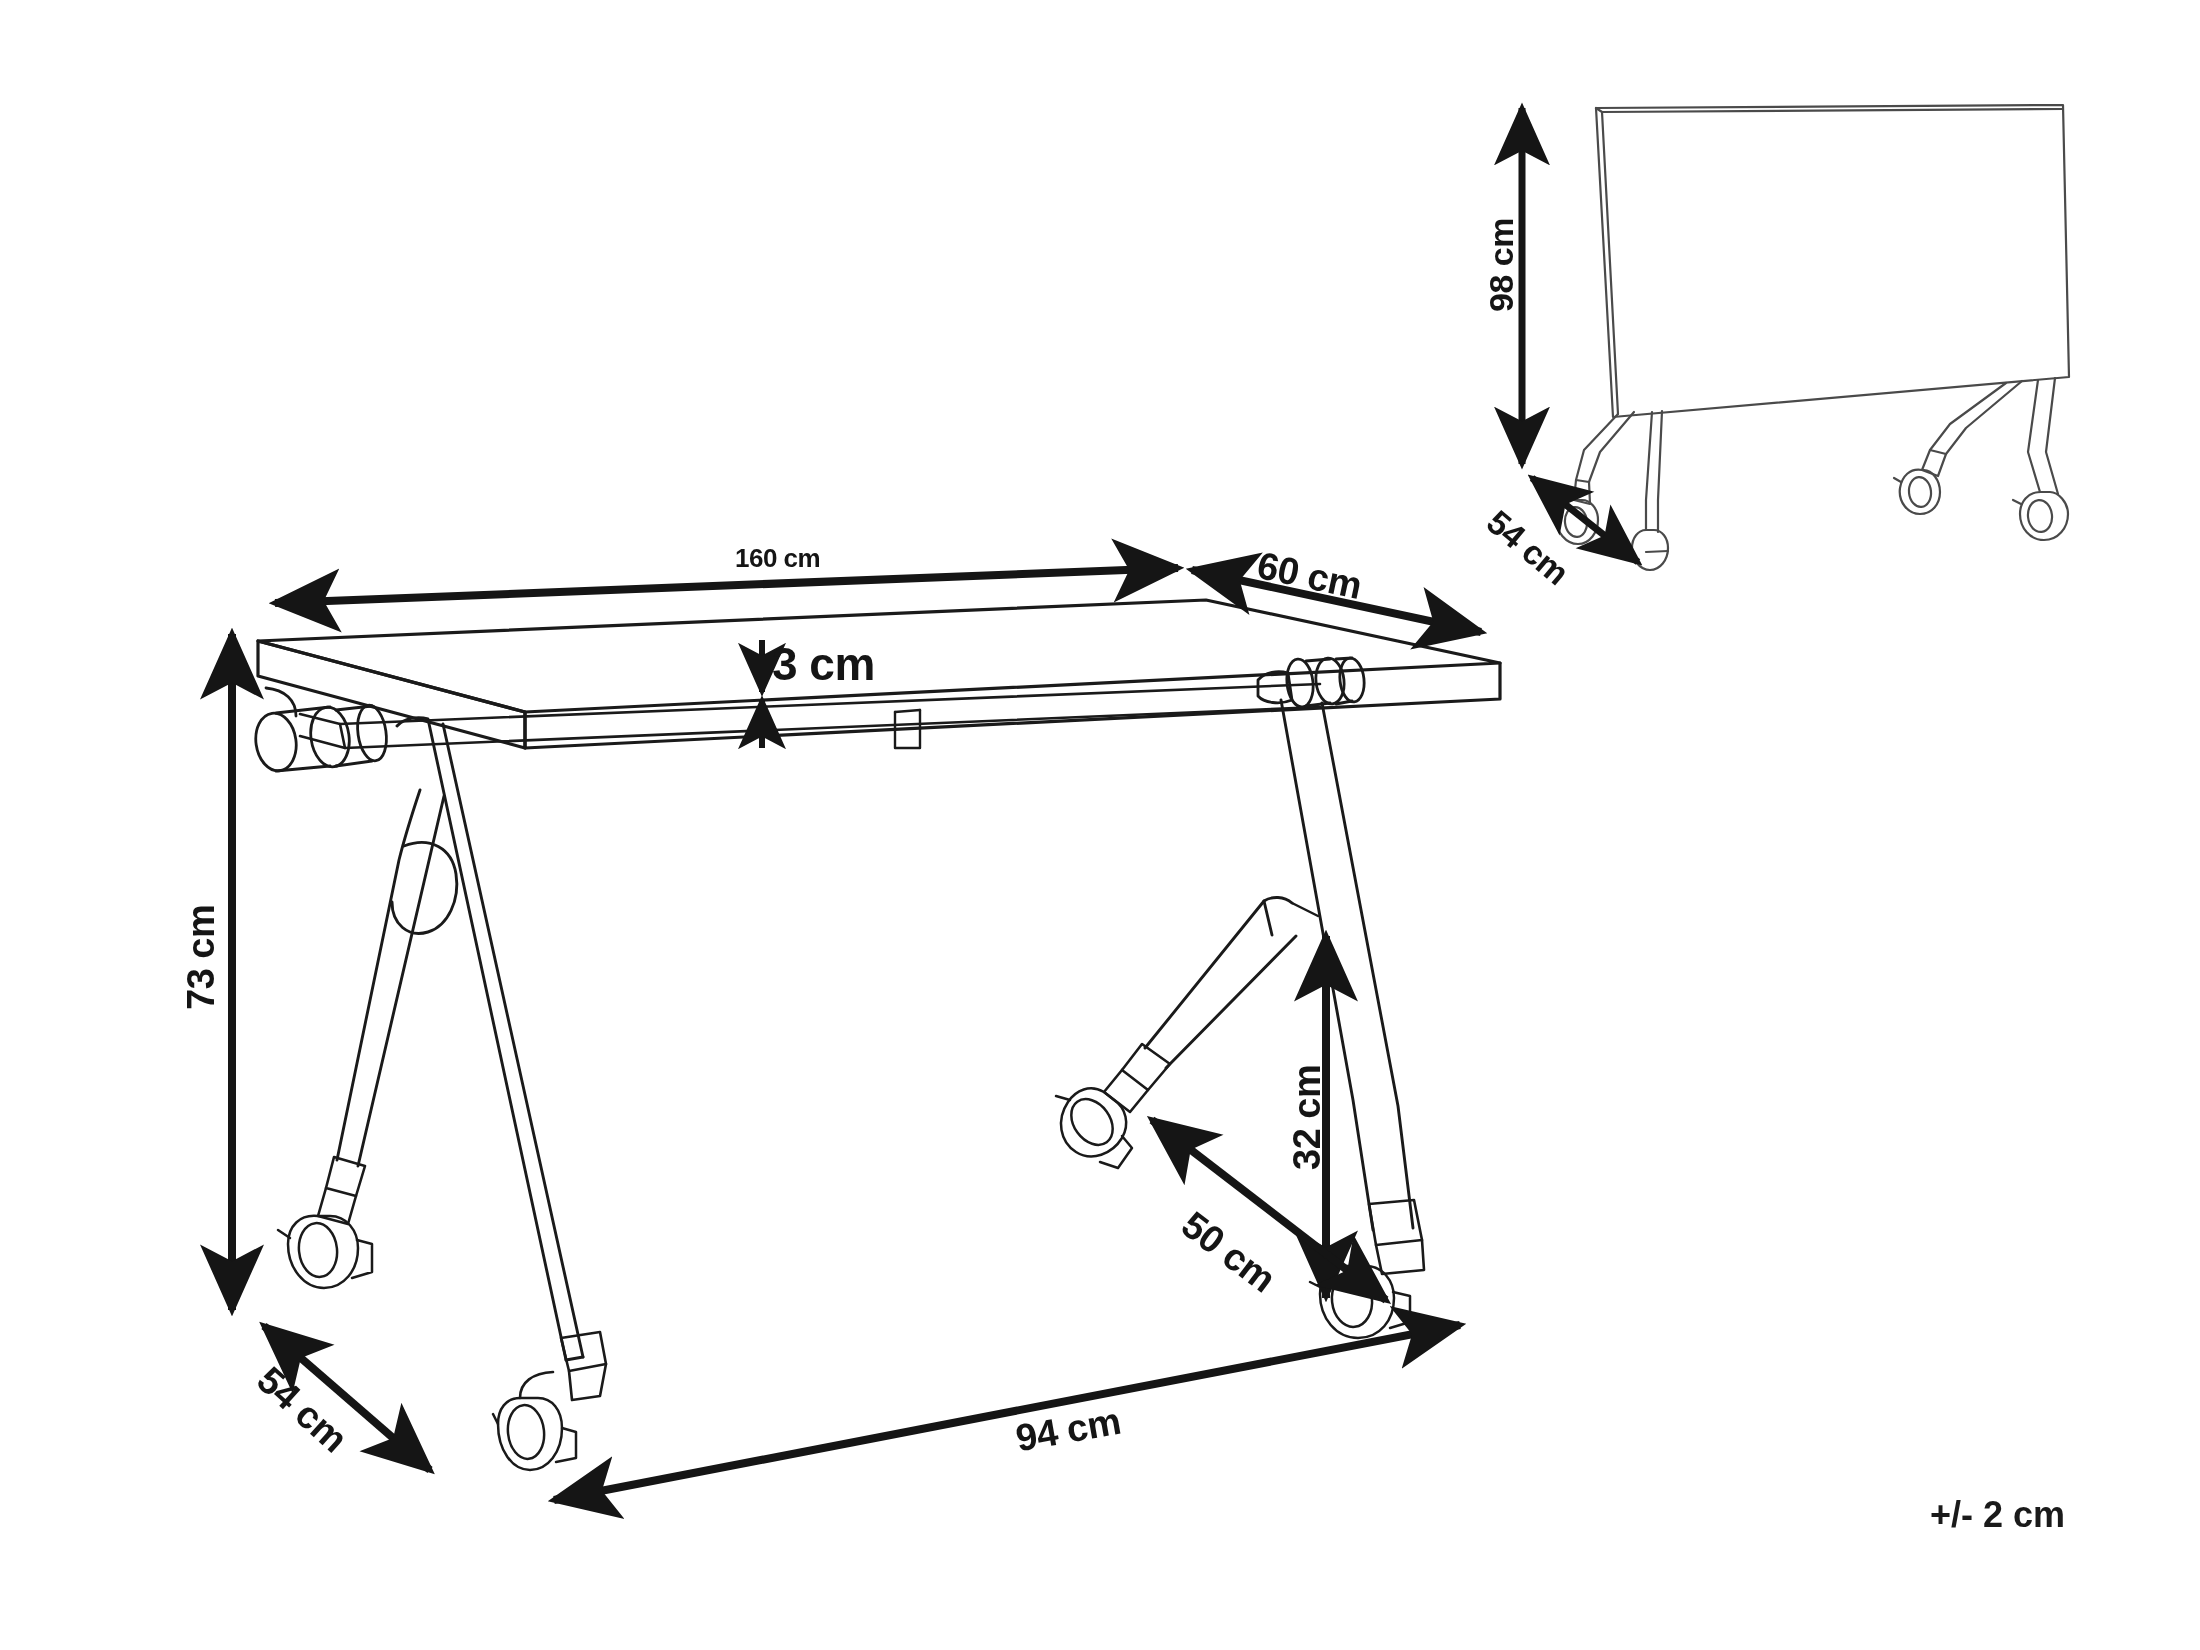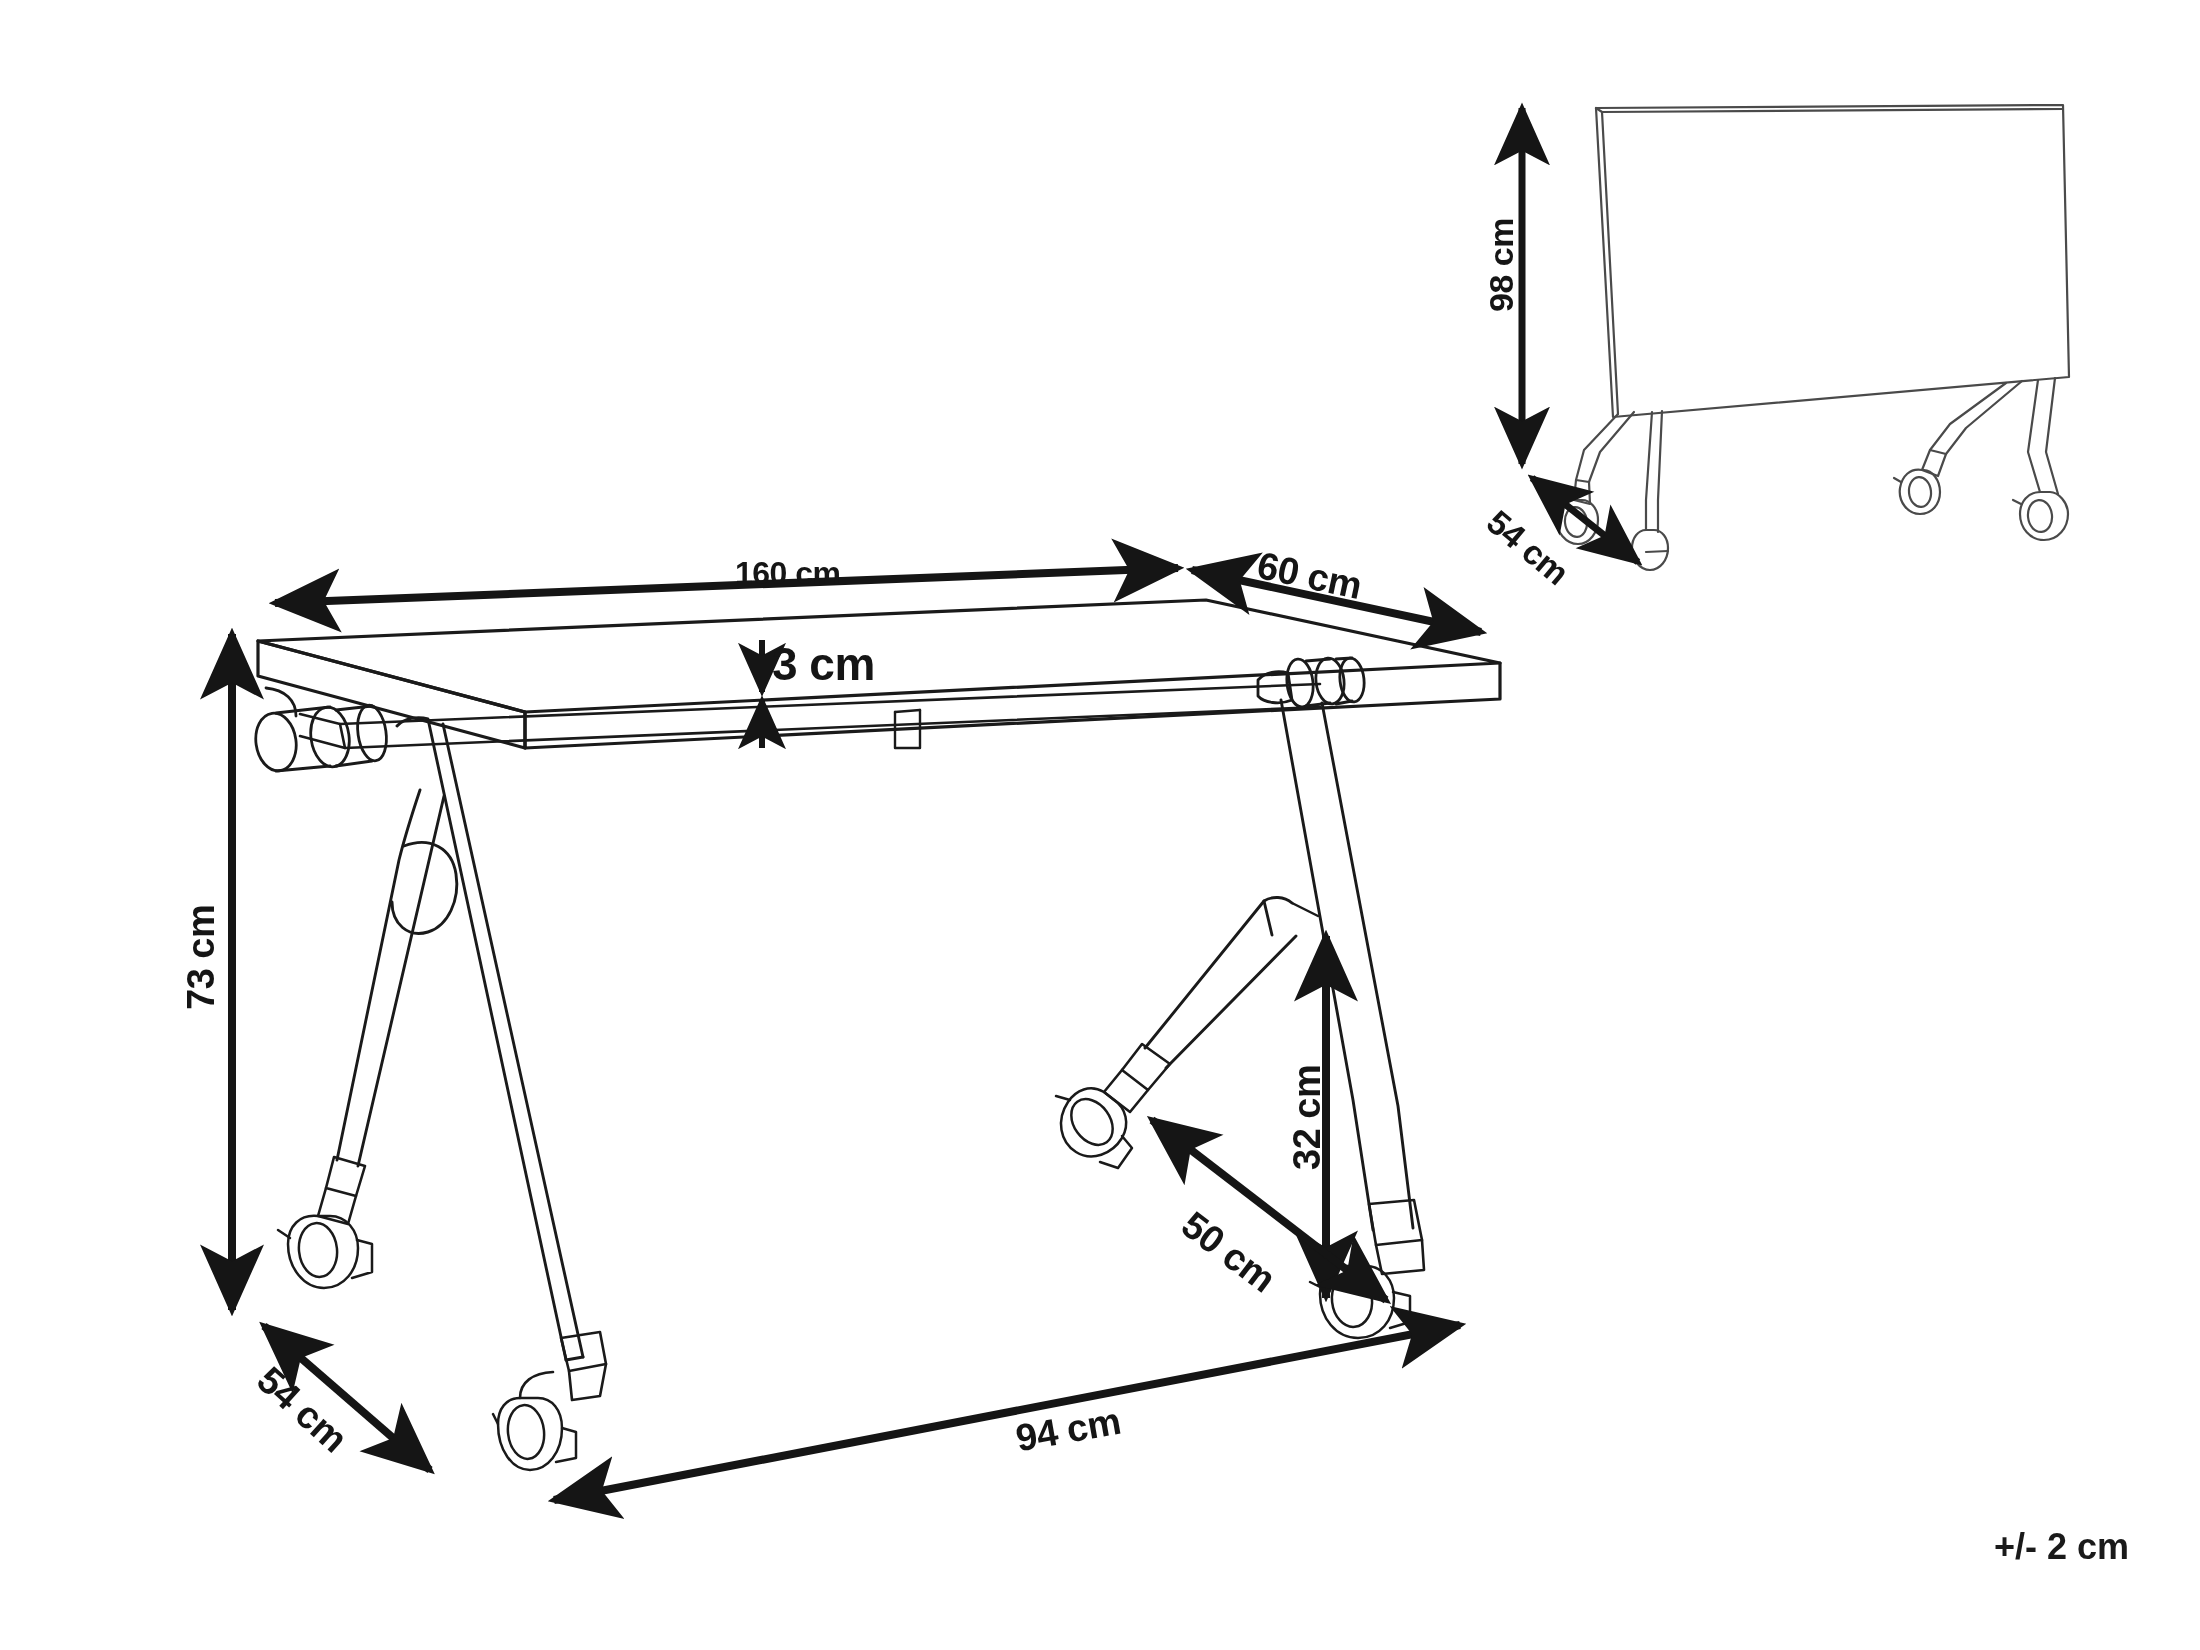--- a/index.html
+++ b/index.html
@@ -247,35 +247,35 @@
         <path d="M2021,504 L2013,500"></path>
       </g>
     </g>
 
     <g stroke="#151515" stroke-width="7" fill="none">
       <line x1="1522" y1="108" x2="1522" y2="464" marker-start="url(#arrTail)" marker-end="url(#arrHead)"></line>
       <line x1="1532" y1="478" x2="1638" y2="562" marker-start="url(#arrTail)" marker-end="url(#arrHead)"></line>
     </g>
   </svg>
 
-  <div class="dim-label" style="left:735px; top:545px; font-size:32px;margin-top:12px;">160 cm</div>
+  <div class="dim-label" style="left:735px; top:545px; font-size:26px;">160 cm</div>
 
   <div class="dim-label" style="left:1262px; top:546px; font-size:38px; transform:rotate(12deg); transform-origin:left top;">60 cm</div>
 
   <div class="dim-label" style="left:772px; top:641px; font-size:46px;">3 cm</div>
 
   <div class="dim-label" style="left:182px; top:1010px; font-size:38px; transform:rotate(-90deg); transform-origin:left top;">73 cm</div>
 
   <div class="dim-label" style="left:276px; top:1360px; font-size:38px; transform:rotate(42deg); transform-origin:left top;">54 cm</div>
 
   <div class="dim-label" style="left:1013px; top:1420px; font-size:38px; transform:rotate(-10deg); transform-origin:left top;">94 cm</div>
 
   <div class="dim-label" style="left:1288px; top:1170px; font-size:38px; transform:rotate(-90deg); transform-origin:left top;">32 cm</div>
 
   <div class="dim-label" style="left:1198px; top:1205px; font-size:38px; transform:rotate(37deg); transform-origin:left top;">50 cm</div>
 
   <div class="dim-label" style="left:1484px; top:312px; font-size:34px; transform:rotate(-90deg); transform-origin:left top;">98 cm</div>
 
   <div class="dim-label" style="left:1503px; top:504px; font-size:34px; transform:rotate(40deg); transform-origin:left top;">54 cm</div>
 
-  <div class="tolerance-note" style="left:1994px; top:1497px; font-size:36px;margin-top:32px;">+/- 2 cm</div>
+  <div class="tolerance-note" style="left:1930px; top:1497px; font-size:36px;">+/- 2 cm</div>
 
 </div>
 
 </body></html>

